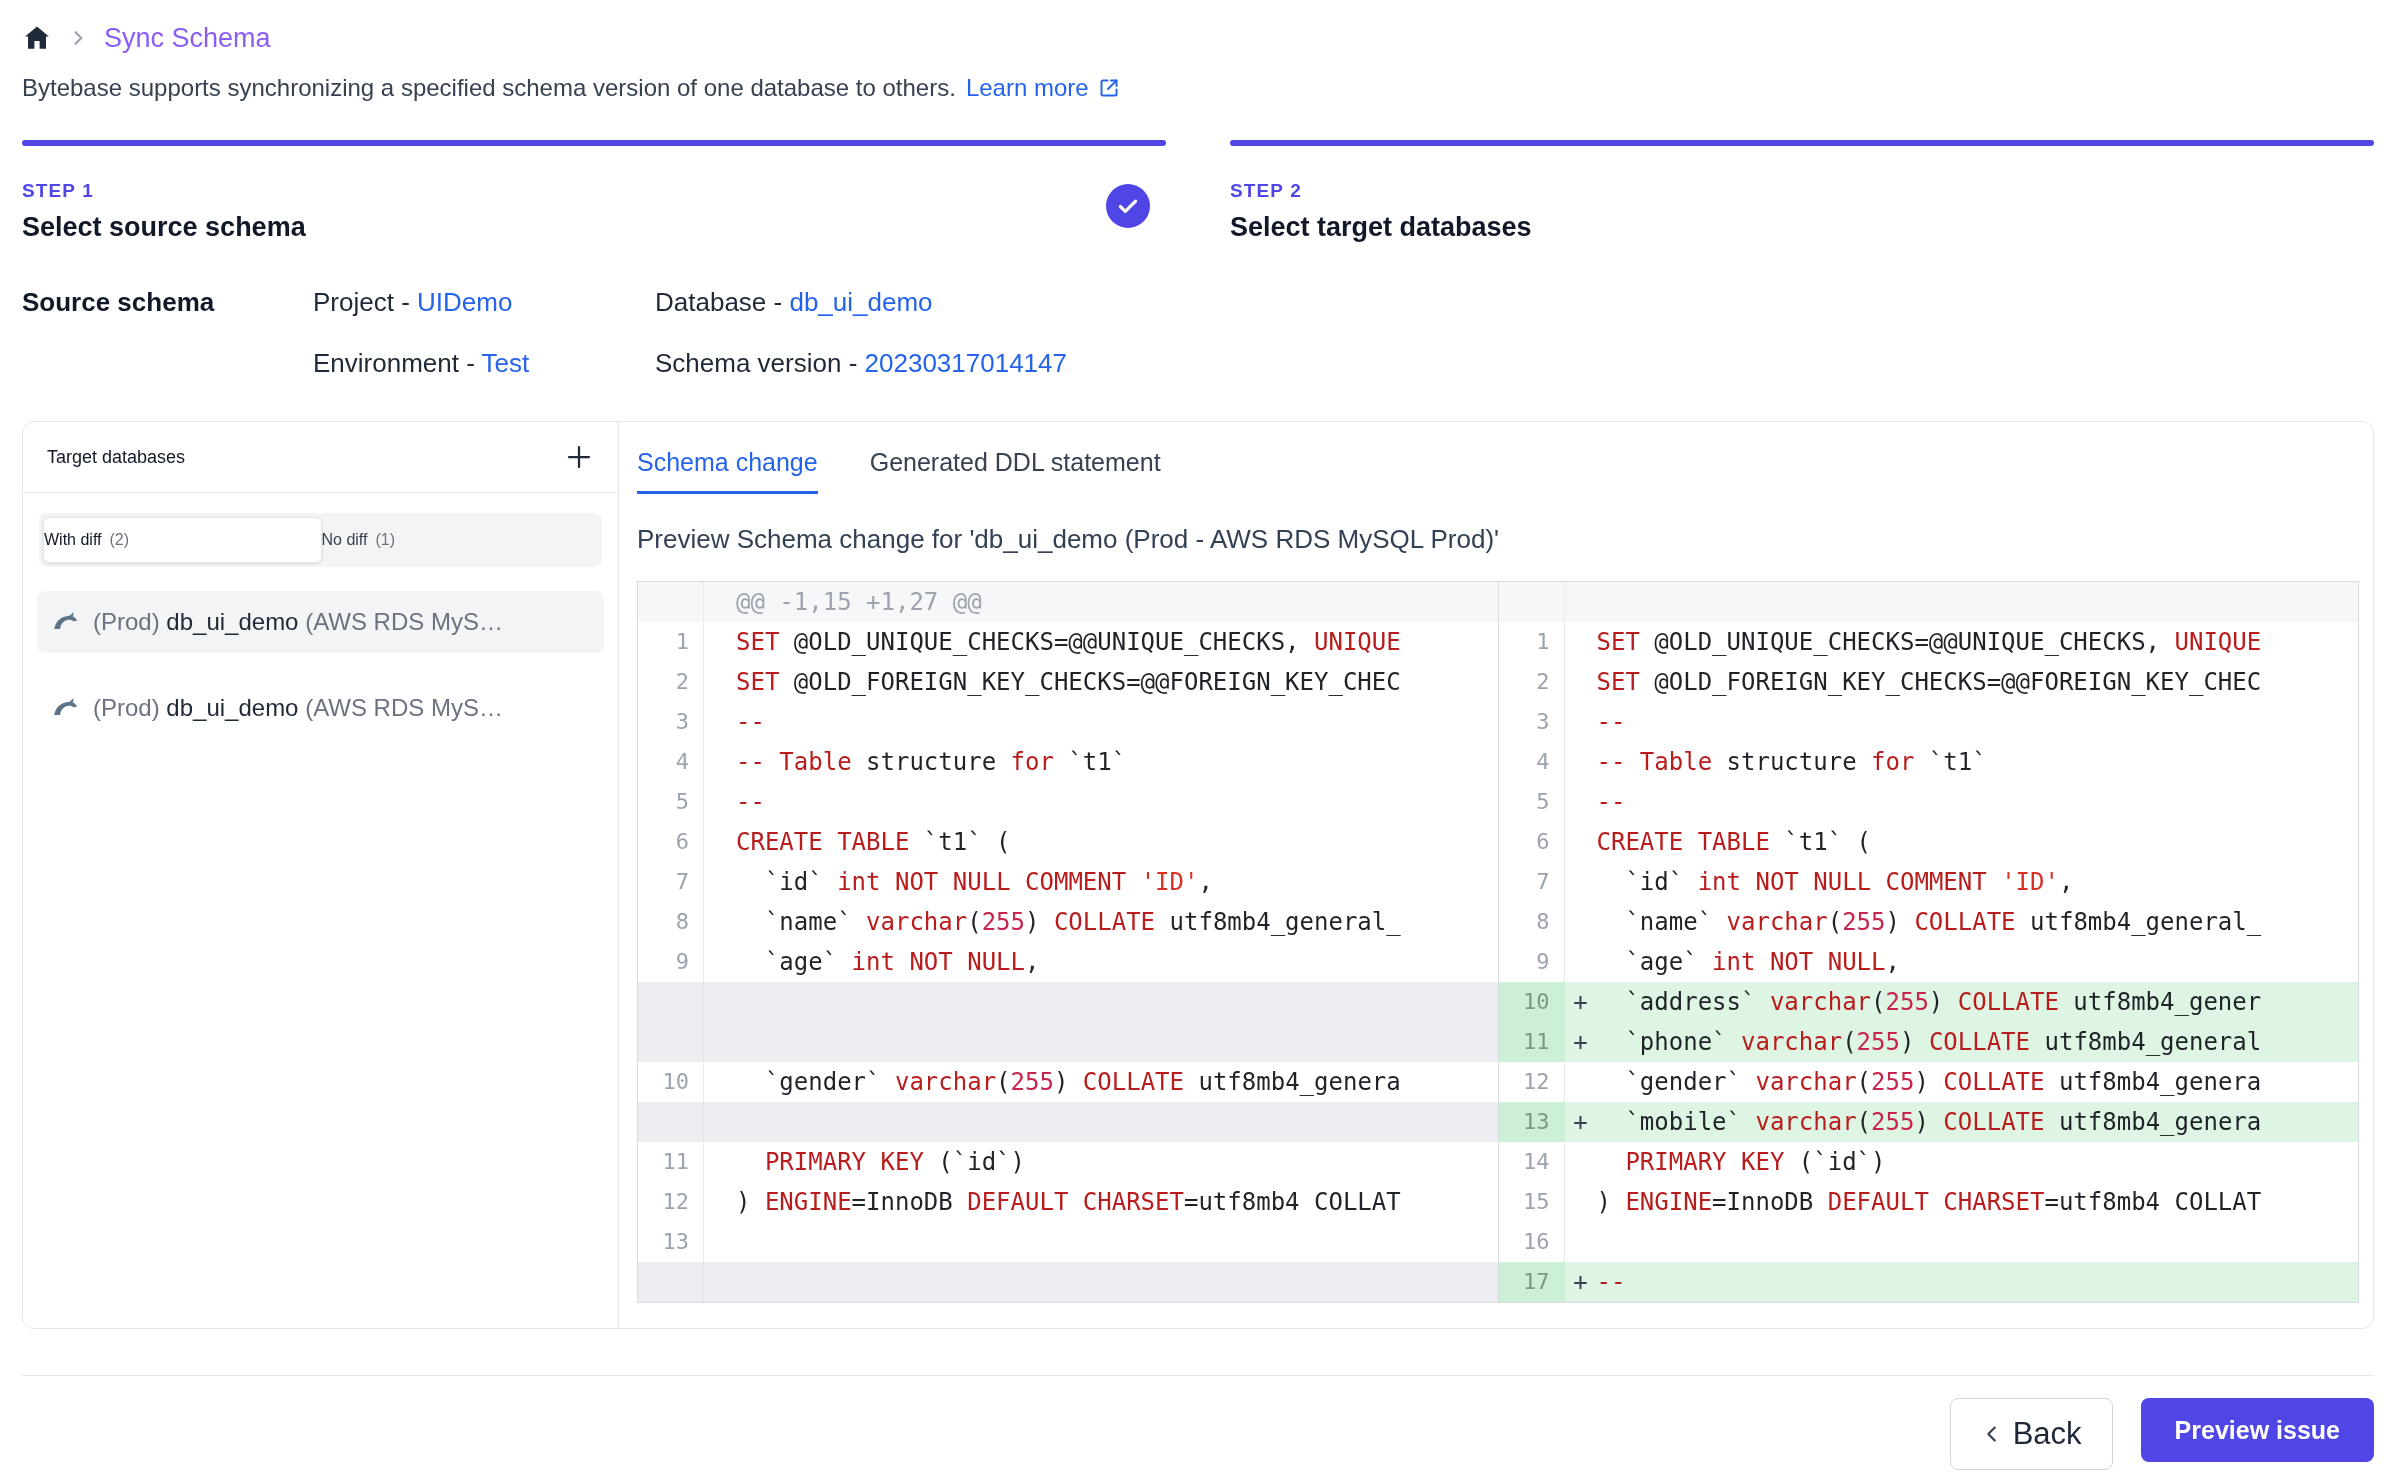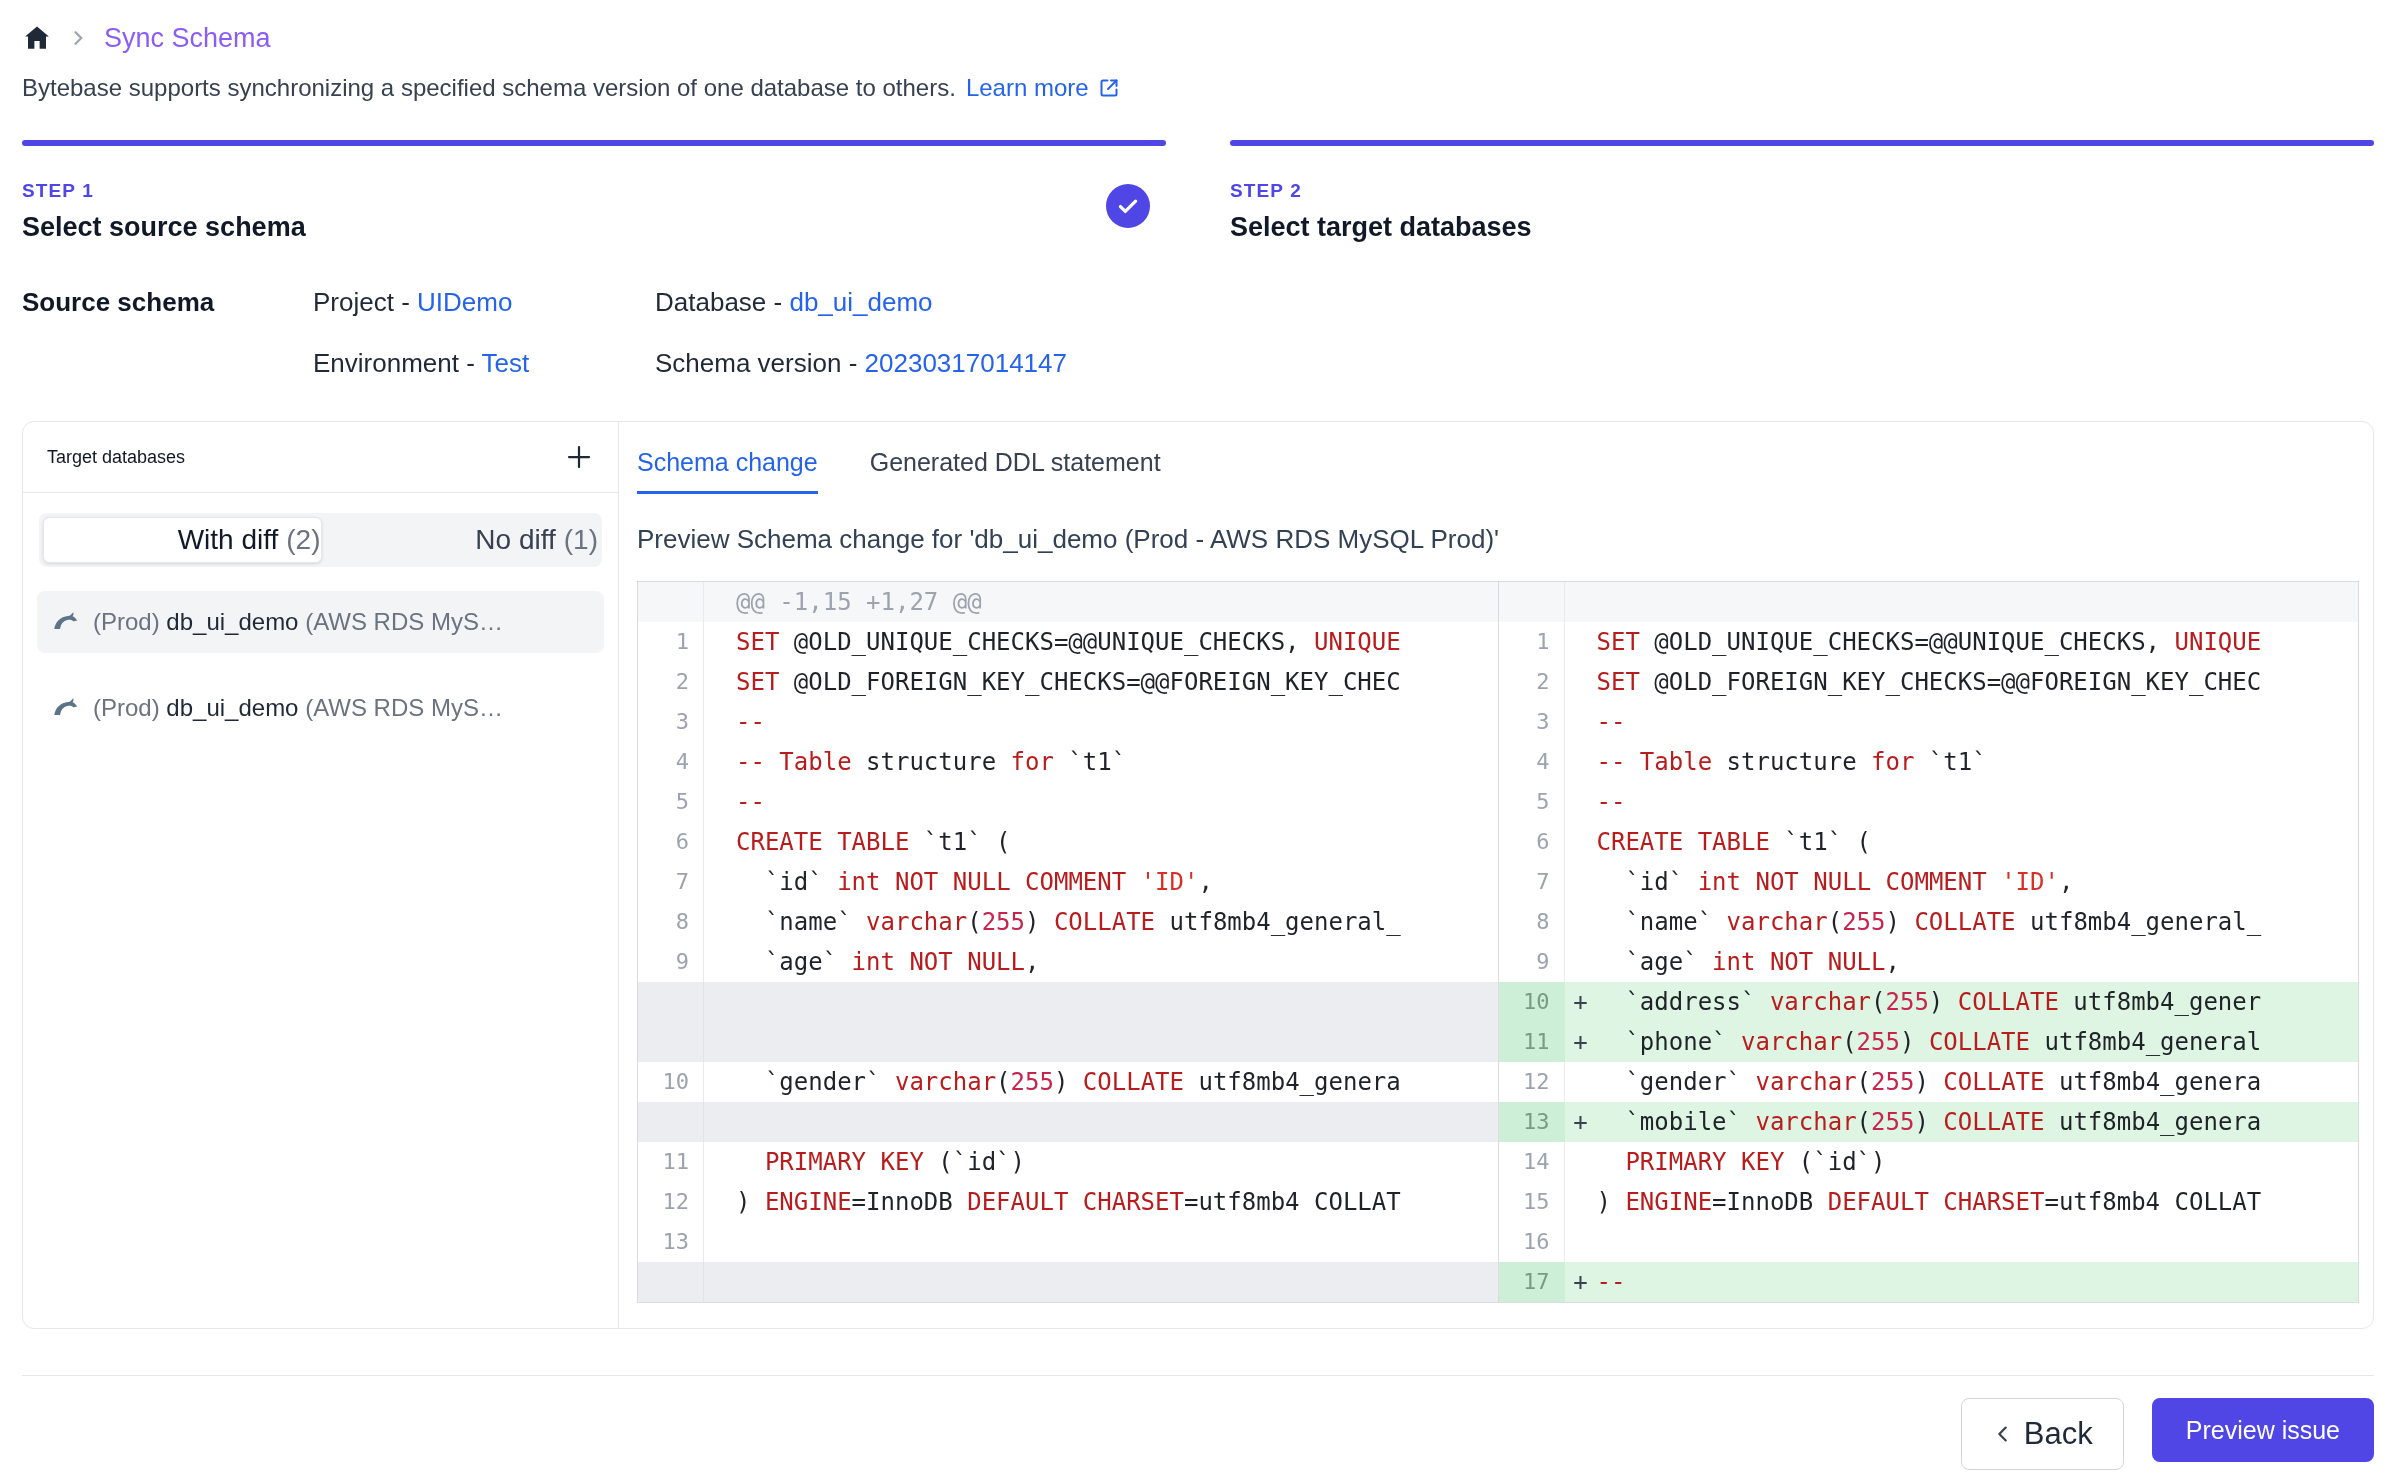--- a/index.html
+++ b/index.html
@@ -40,22 +40,22 @@
   
   .panel { margin-top:42px; border:1px solid #e5e7eb; border-radius:12px; height:908px;
     display:flex; overflow:hidden; }
   .sidebar { flex:0 0 596px; width:596px; border-right:1px solid #e5e7eb; display:flex; flex-direction:column; }
   .sb-head { display:flex; align-items:center; justify-content:space-between; padding:20px 24px;
     border-bottom:1px solid #e5e7eb; }
   .sb-title { font-size:18px; font-weight:500; }
   .add-btn { background:none; border:none; cursor:pointer; padding:0; line-height:0; }
   .add-btn svg { width:30px; height:30px; }
   .sb-tabs { margin:20px 16px 0; background:#f3f4f6; border-radius:8px; padding:4px; display:flex; }
-  .sb-tab { flex:1; height:46px; border:none; background:transparent; border-radius:6px; font-size:28px;
-    font-family:inherit; color:#374151; display:flex; align-items:center; justify-content:flex-end; cursor:pointer; }
+  .sb-tab { flex:1; height:46px; border:none; background:transparent; border-radius:6px; font-size:16px;
+    font-family:inherit; color:#374151; display:flex; align-items:center; justify-content:flex-start; cursor:pointer; }
   .sb-tab.active { background:#fff; border:1px solid #e5e7eb; box-shadow:0 1px 3px rgba(0,0,0,.12);
     color:#111827; font-weight:500; }
   .sb-tab .cnt { color:#6b7280; margin-left:8px; font-weight:400; }
   .sb-list { margin-top:24px; }
   .sb-item { margin:0 14px 24px; height:62px; border-radius:8px; display:flex; align-items:center; gap:12px;
     padding:0 14px; font-size:24px; white-space:nowrap; overflow:hidden; cursor:pointer; }
   .sb-item.selected { background:#f3f4f6; }
   .sb-item .env { color:#6b7280; }
   .sb-item .dbname { color:#1f2937; font-weight:500; }
   .sb-item .detail { color:#6b7280; }
@@ -89,21 +89,21 @@
   .tk-str { color:#d93025; }
   .tk-cmt { color:#b91c1c; }
 
   
   .footer { margin-top:46px; border-top:1px solid #e5e7eb; padding-top:22px; display:flex;
     justify-content:flex-end; gap:28px; }
   .btn-back { height:72px; padding:0 30px; border:1px solid #d1d5db; border-radius:8px; background:#fff;
     font-size:31px; font-family:inherit; color:#1f2937; display:flex; align-items:center; gap:10px; cursor:pointer; }
   .btn-back svg { width:22px; height:22px; }
   .btn-primary { height:64px; padding:0 34px; border:none; border-radius:8px; background:#4f46e5; color:#fff;
-    font-size:25px; font-weight:400; font-family:inherit; cursor:pointer; }
+    font-size:25px; font-weight:700; font-family:inherit; cursor:pointer; }
 </style>
 </head>
 <body>
 
 <div class="page">
 
   <div class="crumbs">
     <svg class="icon-home" viewBox="0 0 24 24">
       <path d="M12 2.8 21.5 10.7h-2.3V20.5h-5.1v-6.2H9.9v6.2H4.8V10.7H2.5z" fill="#1f2937"></path>
     </svg>

